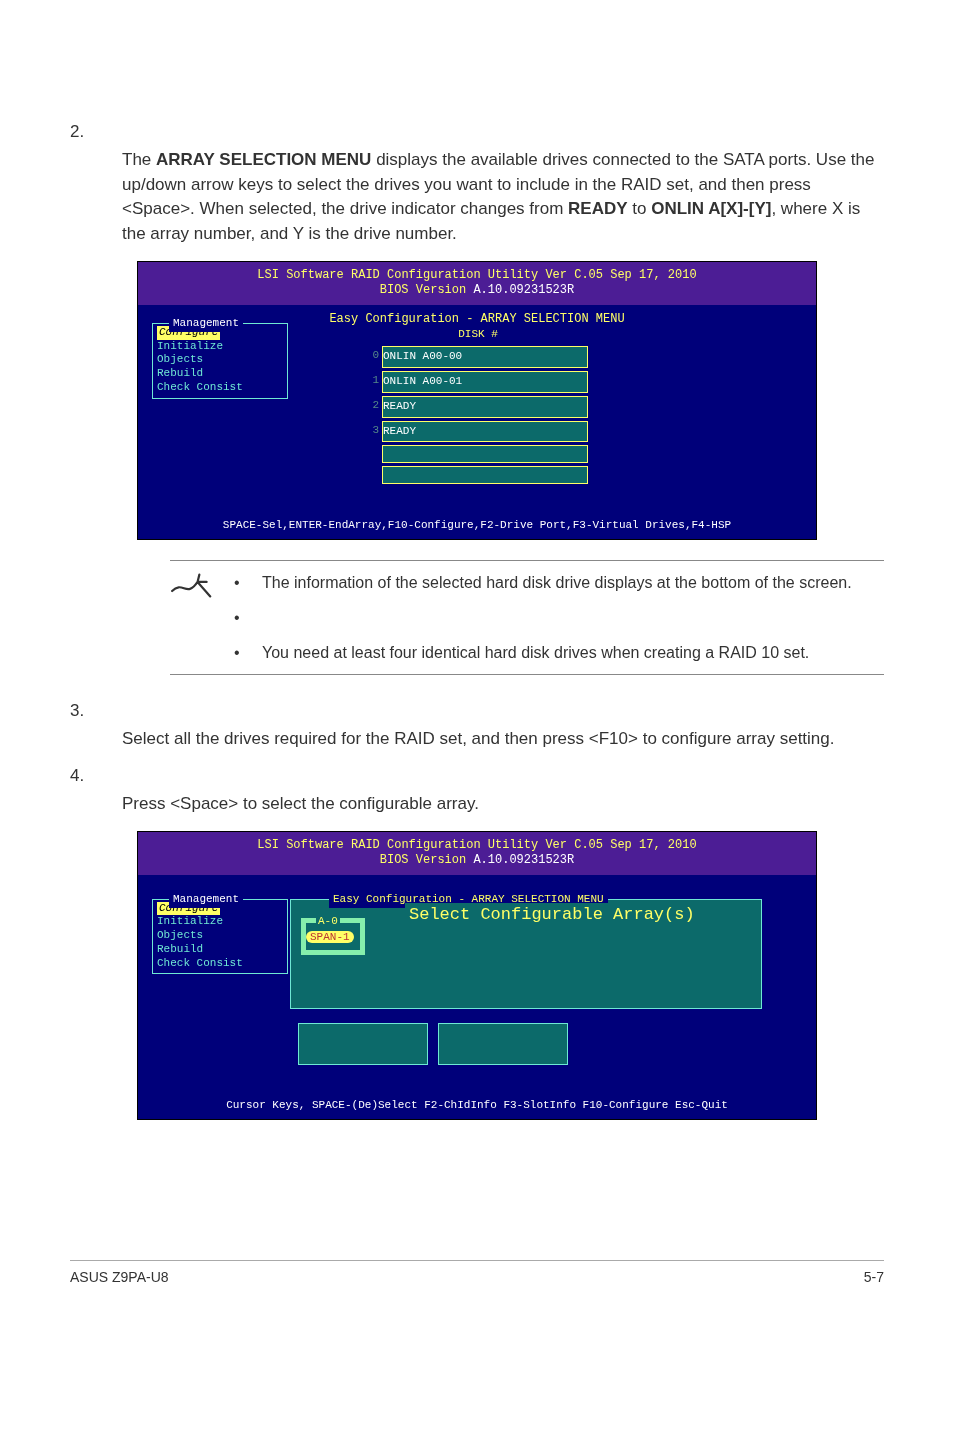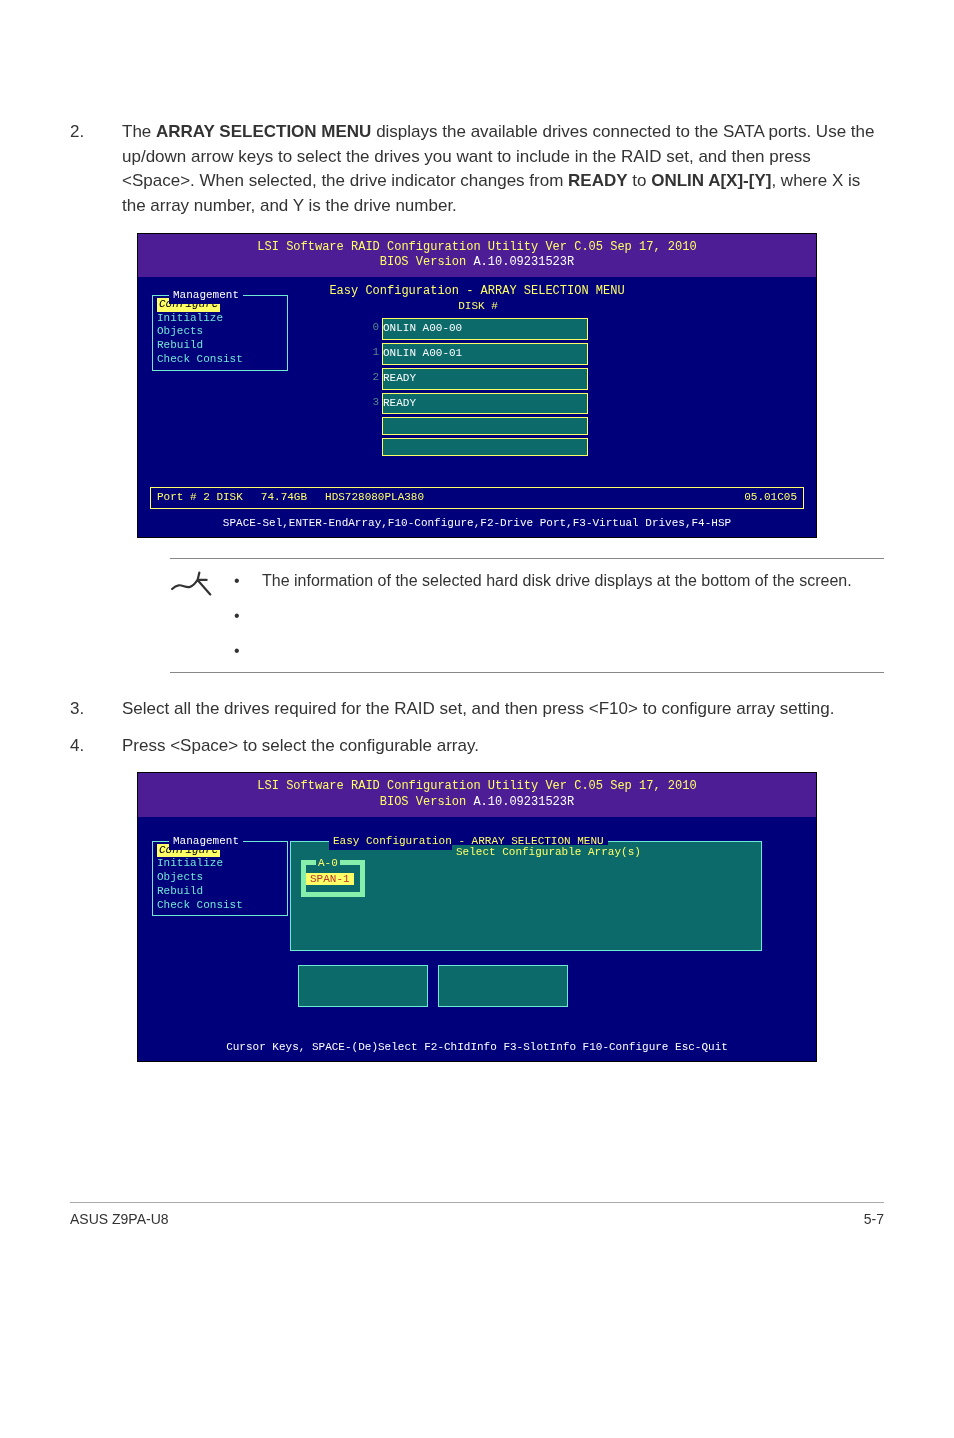--- a/index.html
+++ b/index.html
@@ -8,21 +8,21 @@
     background: #fff;
     color: #333;
     width: 954px;
     margin: 0 auto;
     padding: 120px 70px 40px 70px;
     font-size: 17px;
     line-height: 1.45;
   }
   .step { display: flex; gap: 28px; margin-bottom: 12px; }
   .step-num { min-width: 24px; }
-  .step-body { flex: 1; }
+  .step-body { flex: 1; margin-top: 28px; }
   .bold { font-weight: bold; }
   .bios-box {
     width: 680px;
     margin: 14px auto 20px auto;
     background: #00007a;
     color: #fff;
     font-family: "Courier New", monospace;
     font-size: 12px;
     border: 1px solid #000;
   }
@@ -161,22 +161,21 @@
     padding: 0 4px;
     font-size: 11px;
   }
   .span-title2 {
     color: #ffff66;
     position: absolute;
     top: 3px;
     left: 114px;
     background: #0c6a6a;
     padding: 0 4px;
-    font-size: 11px;
-    margin-left: 47px;
+    font-size: 17px;
   }
   .a0-wrap {
     position: absolute;
     top: 18px;
     left: 10px;
     border: 5px solid #86efac;
     padding: 6px 6px 4px 0;
   }
   .a0-label {
     position: absolute;
@@ -185,20 +184,21 @@
     background: #0c6a6a;
     color: #ffff66;
     font-size: 11px;
     padding: 0 2px;
   }
   .span-sel {
     background: #ffff66;
     color: #bb3333;
     padding: 0 4px;
     font-size: 11px;
+    border-radius: 6px;
   }
   .lower-boxes {
     position: absolute;
     top: 148px;
     left: 160px;
     display: flex;
     gap: 10px;
   }
   .green-box {
     background: #0c6a6a;
@@ -269,45 +269,40 @@
       <div class="port-row">
         <div class="port-idx"></div>
         <div class="port-cell empty-cell"></div>
       </div>
       <div class="port-row">
         <div class="port-idx"></div>
         <div class="port-cell empty-cell"></div>
       </div>
     </div>
   </div>
-  <div class="disk-info">
-    <span>Port # 2 DISK</span>
-    <span>74.74GB</span>
-    <span>HDS728080PLA380</span>
-    <span class="right">05.01C05</span>
-  </div>
   <div class="bios-help">SPACE-Sel,ENTER-EndArray,F10-Configure,F2-Drive Port,F3-Virtual Drives,F4-HSP</div>
 </div>
 
 <div class="note-block">
   <div class="note-icon">
     <svg viewBox="0 0 50 44">
       <path d="M2 22 C 14 10, 18 30, 30 12 L 44 28 M30 12 L32 4 M30 12 L40 12" fill="none" stroke="#333" stroke-width="2.4" stroke-linecap="round" stroke-linejoin="round"></path>
     </svg>
   </div>
   <div class="note-list">
     <div class="note-item">
       <span class="bullet">•</span>
       <span>The information of the selected hard disk drive displays at the bottom of the screen.</span>
     </div>
     <div class="note-item">
       <span class="bullet">•</span>
     </div>
     <div class="note-item">
       <span class="bullet">•</span>
+      <span>You need at least four identical hard disk drives when creating a RAID 10 set.</span>
     </div>
   </div>
 </div>
 
 <div class="step">
   <div class="step-num">3.</div>
   <div class="step-body">Select all the drives required for the RAID set, and then press &lt;F10&gt; to configure array setting.</div>
 </div>
 
 <div class="step">

